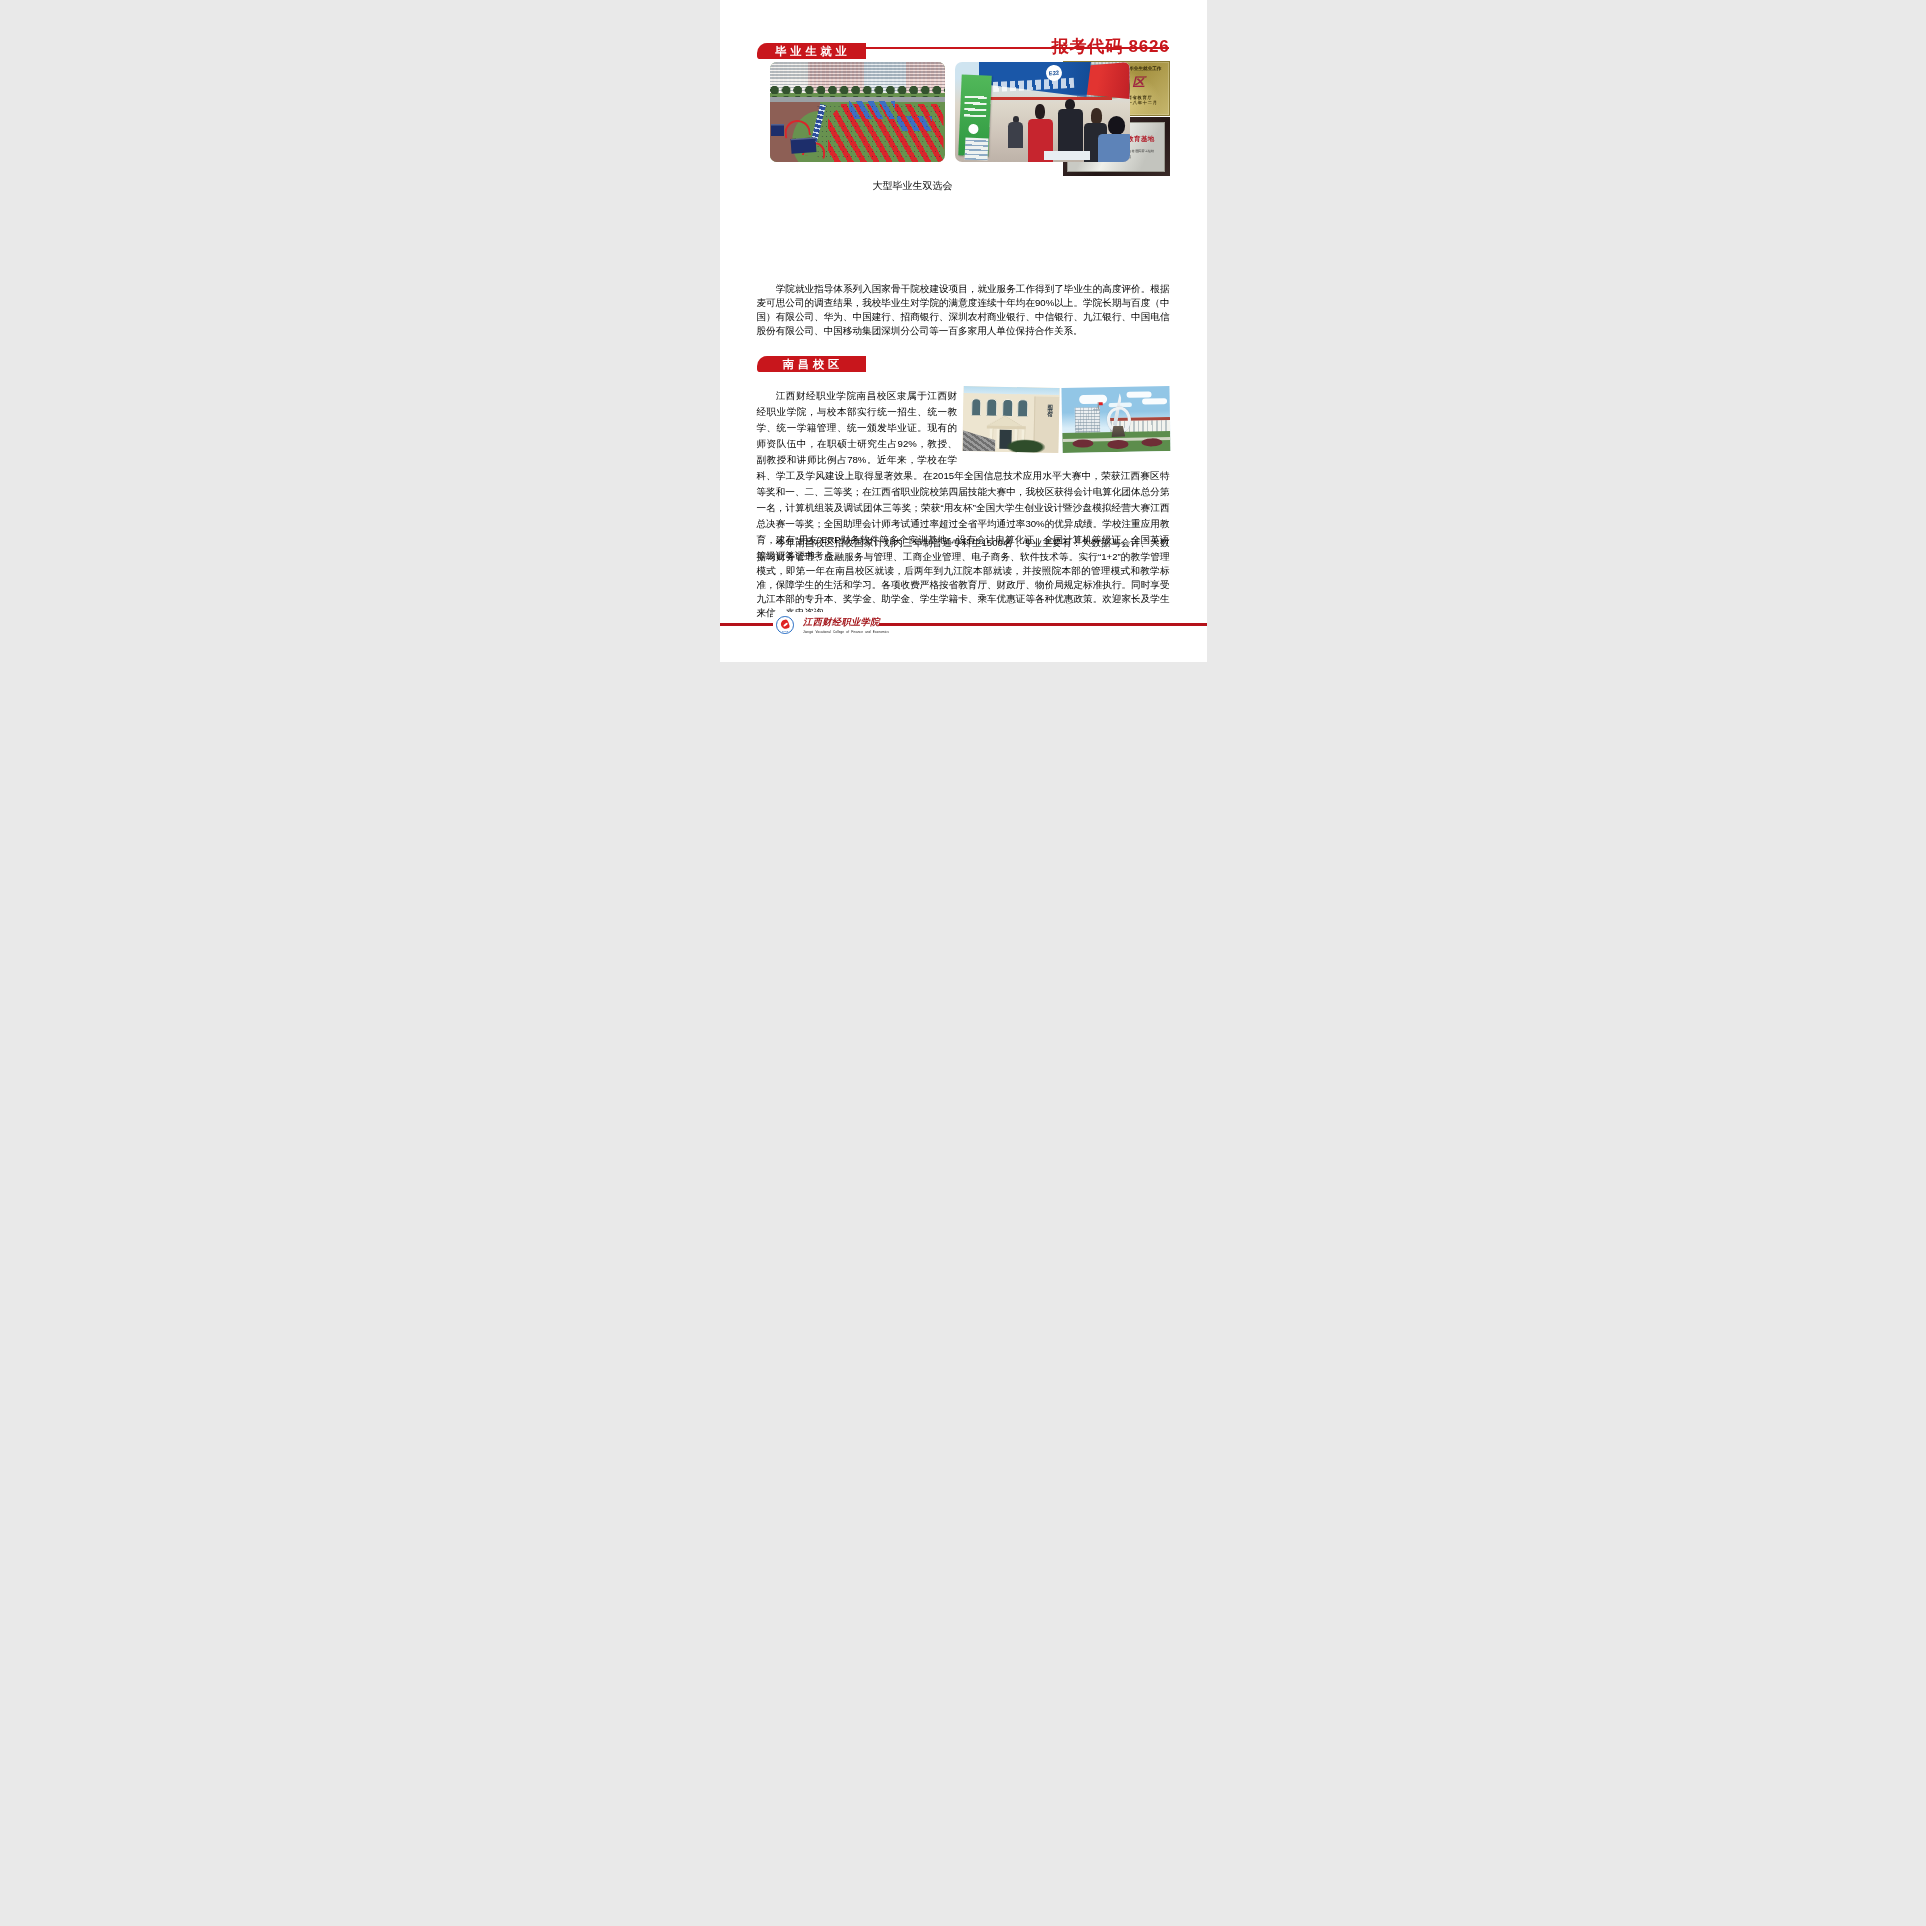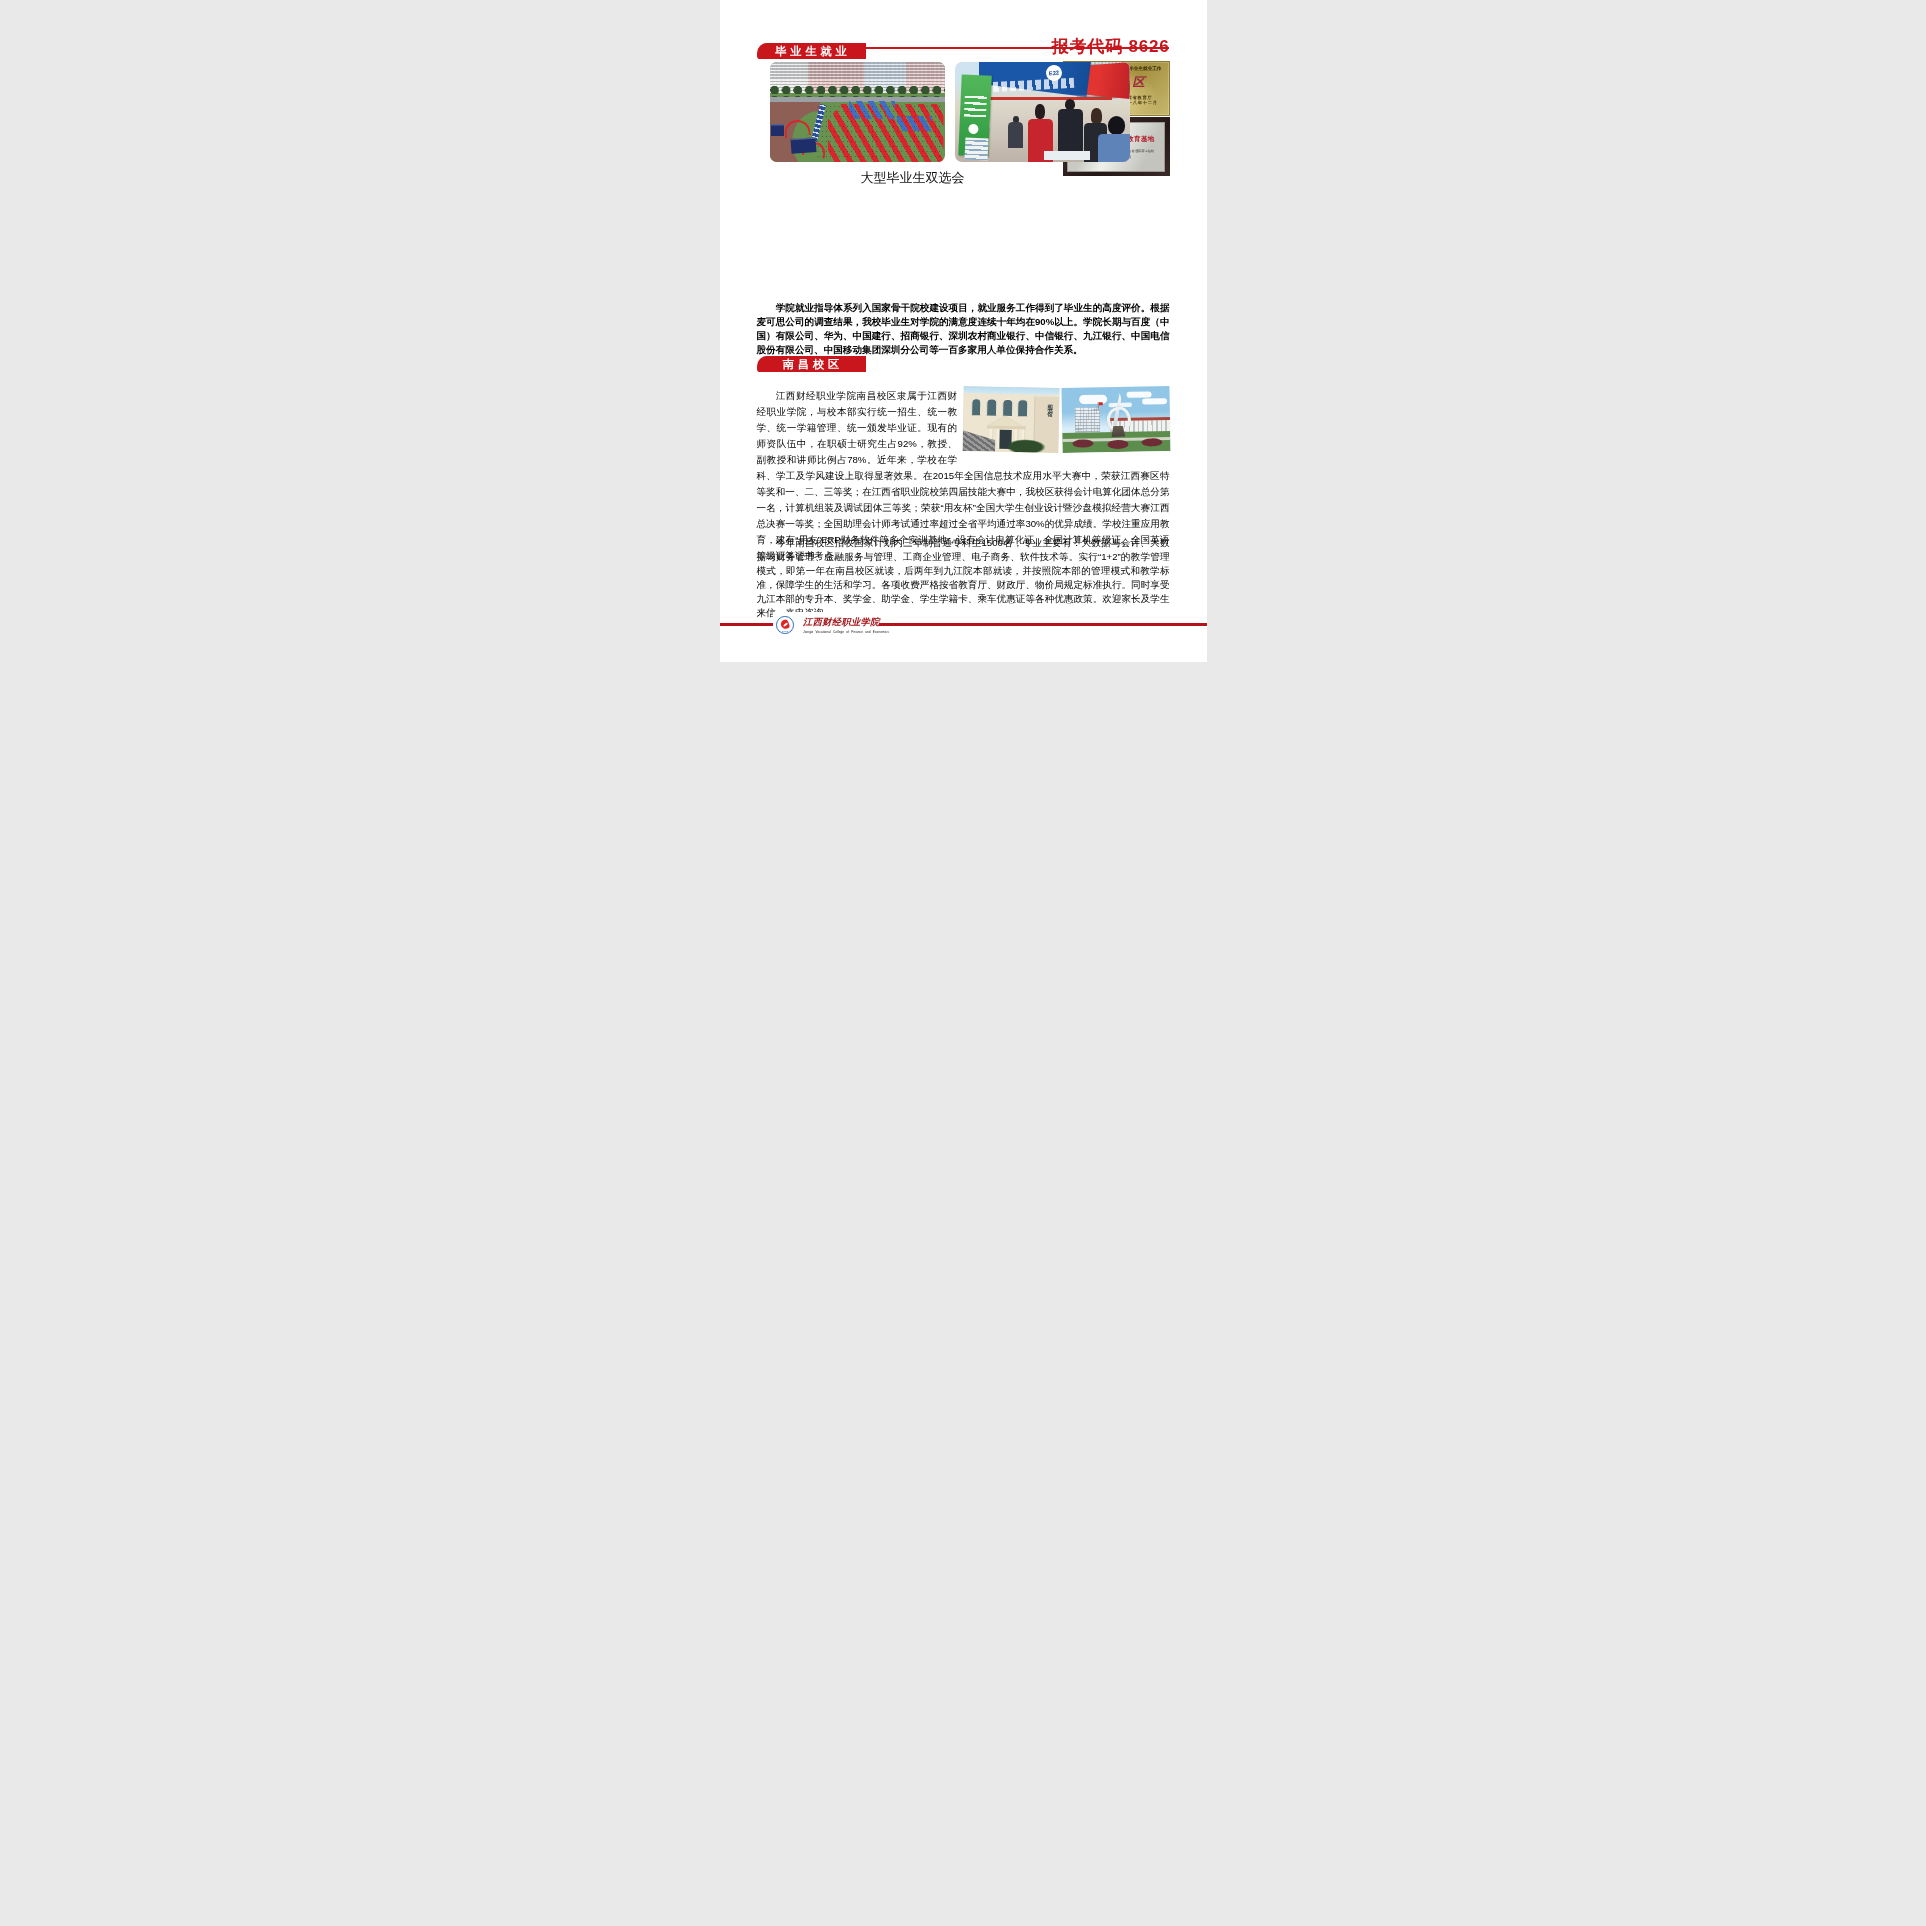--- a/index.html
+++ b/index.html
@@ -11,21 +11,21 @@
           border-radius:10px 0 0 3.1px;display:flex;align-items:center;justify-content:center;z-index:2;}
   .banner span{color:#fff;font-weight:bold;font-size:11.2px;letter-spacing:3.9px;padding-left:3.9px;white-space:nowrap;}
   .banner1{top:43px;}
   .banner2{top:356px;}
   .header-line{position:absolute;left:92px;top:47px;width:357px;height:2.3px;background:#c8161c;z-index:1;}
   .header-code{position:absolute;right:37px;top:35px;font-size:17px;font-weight:bold;color:#c8161c;letter-spacing:0.8px;}
 
   
   .body-text{font-size:9.6px;line-height:14px;text-align:justify;text-indent:2em;margin:0;}
   .sec1{position:absolute;left:37px;top:59px;width:413px;}
-  .p2{position:absolute;left:37px;top:301px;width:413px;font-weight:bold;}
+  .p2{position:absolute;left:37px;top:282px;width:413px;}
   .sec3{position:absolute;left:37px;top:388px;width:413px;}
   .sec3 .body-text{line-height:16px;}
   .p4{position:absolute;left:37px;top:536px;width:413px;}
 
   
   .plaques{float:right;width:107px;margin:1.5px 0 3.9px 7px;}
   .plaque-gold{position:relative;height:55px;text-align:center;box-sizing:border-box;padding:4.6px 3.1px 0;
      background:radial-gradient(ellipse at 35% 75%, #d8c87e 0 28%, rgba(0,0,0,0) 62%),
                 linear-gradient(135deg,#bfae60,#a59140 55%,#c6b76e);
      border:0.4px solid #8a7a35;box-shadow:inset 0 0 0 0.8px rgba(255,255,240,0.28);}
@@ -39,21 +39,21 @@
   .pk-inner{height:100%;box-sizing:border-box;border:0.4px solid #99998f;
             background:linear-gradient(115deg,#c9cac4 0 25%,#eff0ea 45%,#c3c4be 80%);
             display:flex;flex-direction:column;justify-content:center;text-align:center;}
   .pk-title{font-size:6.5px;font-weight:bold;color:#b01825;letter-spacing:0.4px;}
   .pk-issuer{margin-top:5.4px;font-size:3.1px;color:#2c2c2c;}
   .pk-date{margin-top:1.2px;font-size:3.5px;color:#2c2c2c;letter-spacing:1.2px;}
 
   
   .photo-row{display:flex;gap:10px;margin:3.1px 0 0 13px;}
   .photo{position:relative;width:175px;height:100px;border-radius:7px;overflow:hidden;flex:0 0 auto;}
-  .caption{margin-top:7px;margin-left:13px;width:361px;text-align:center;font-size:13px;color:#111;}
+  .caption{margin-top:17px;margin-left:13px;width:361px;text-align:center;font-size:10px;color:#111;}
 
   
   .photoA{background:#68924f;}
   .pa-build{position:absolute;left:0;top:0;width:100%;height:31px;
      background-image:repeating-linear-gradient(0deg,rgba(255,255,255,.45) 0 1.5px,rgba(90,110,130,.38) 1.5px 3.1px),
        repeating-linear-gradient(90deg,rgba(255,255,255,.22) 0 1.9px,rgba(0,0,0,0) 1.9px 4.2px),
        linear-gradient(90deg,#e6e1da 0 22%,#d9a8a0 22% 54%,#ccd6dc 54% 78%,#dfb0a8 78% 100%);}
   .pa-trees{position:absolute;left:0;top:22.3px;width:100%;height:13px;
      background-image:radial-gradient(circle at 4.6px 6.2px,#33522e 0 4.2px,rgba(0,0,0,0) 4.6px);
      background-size:11.6px 10px;}

